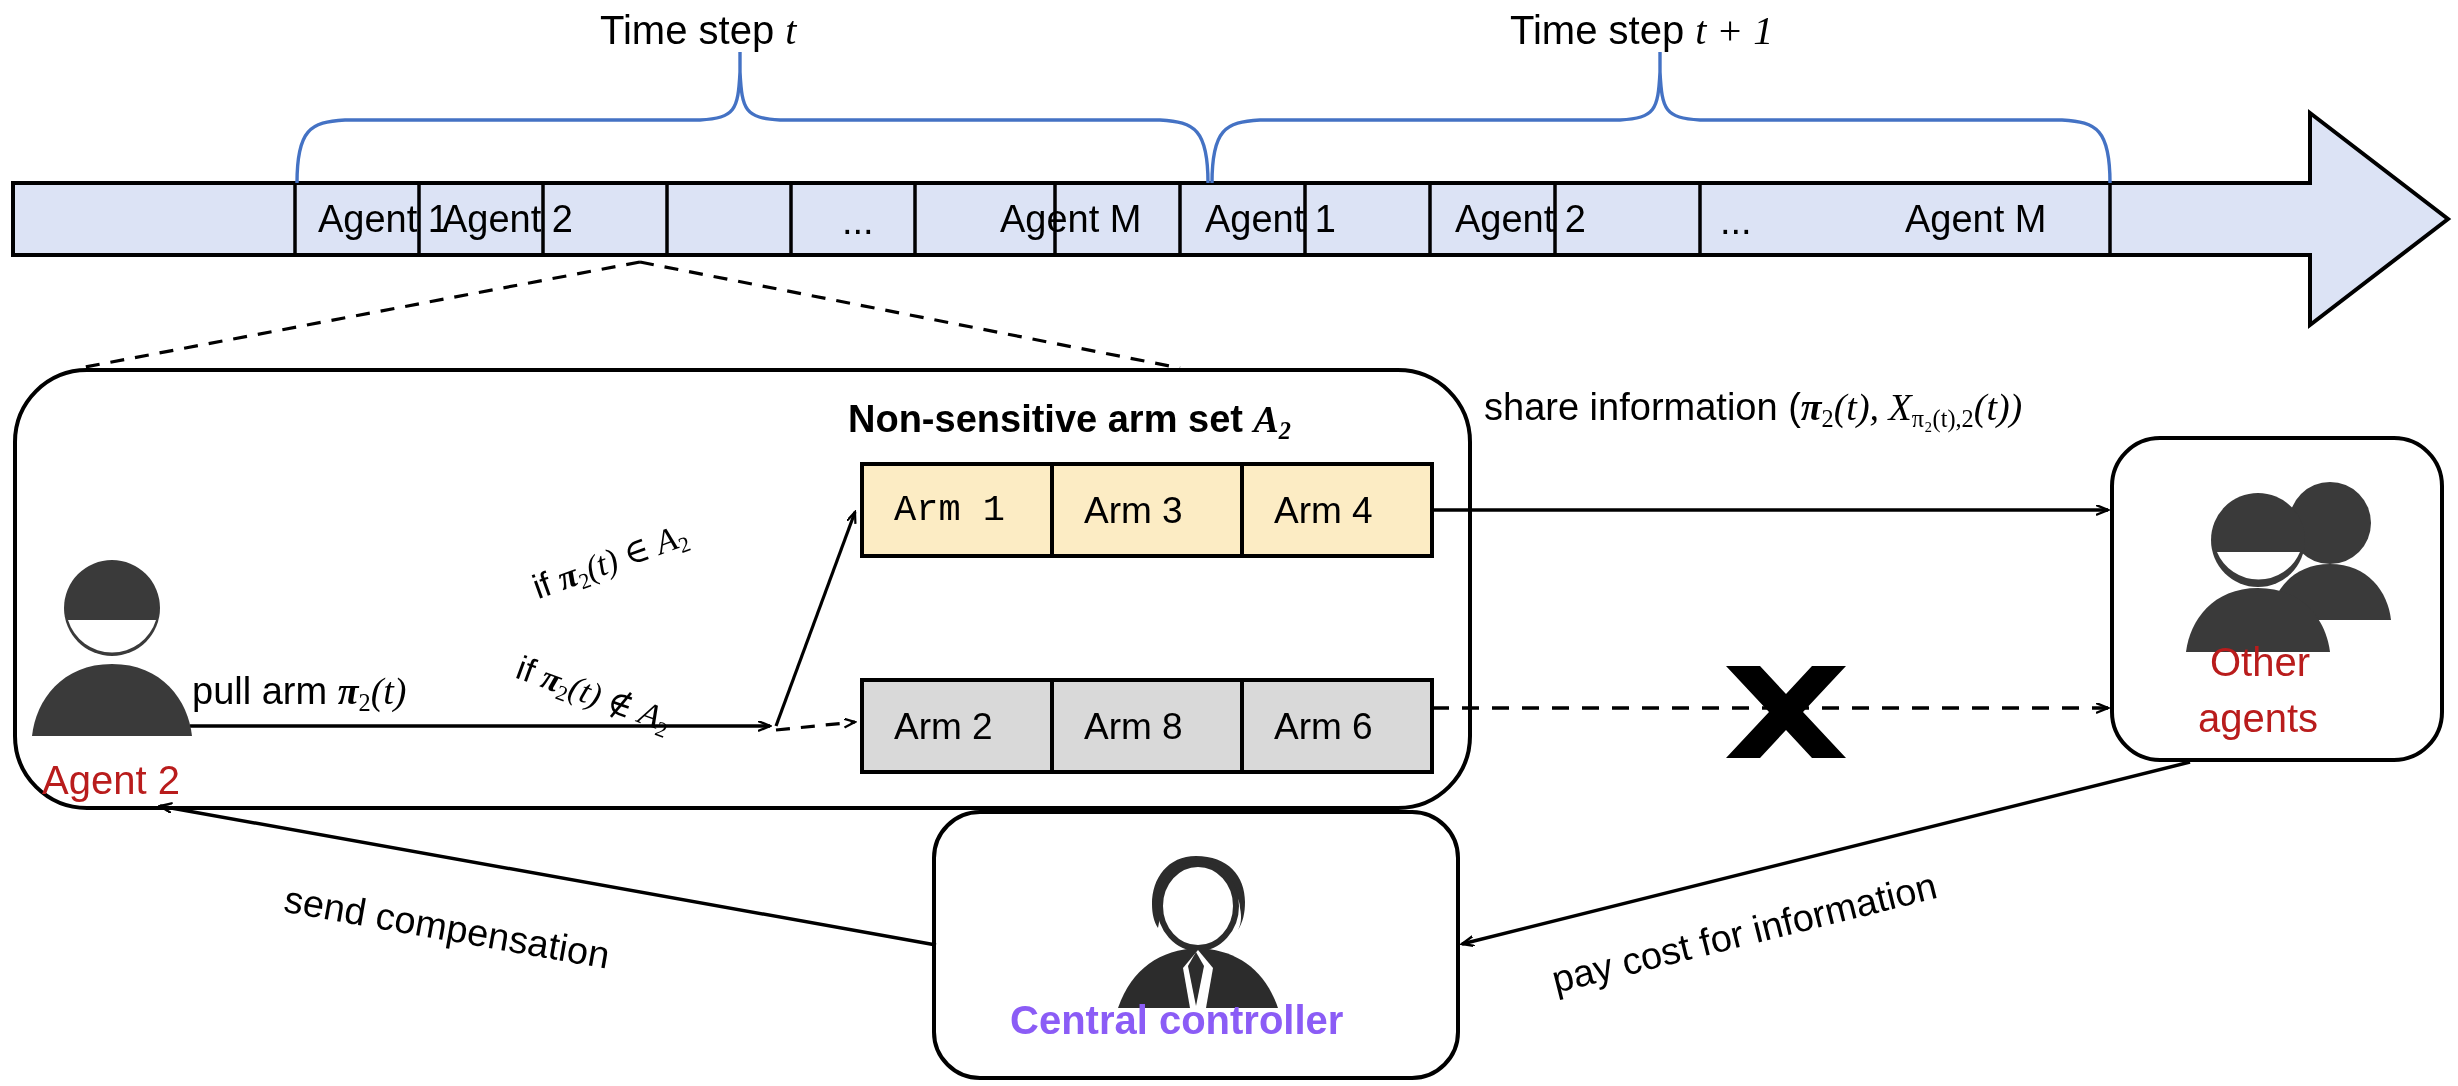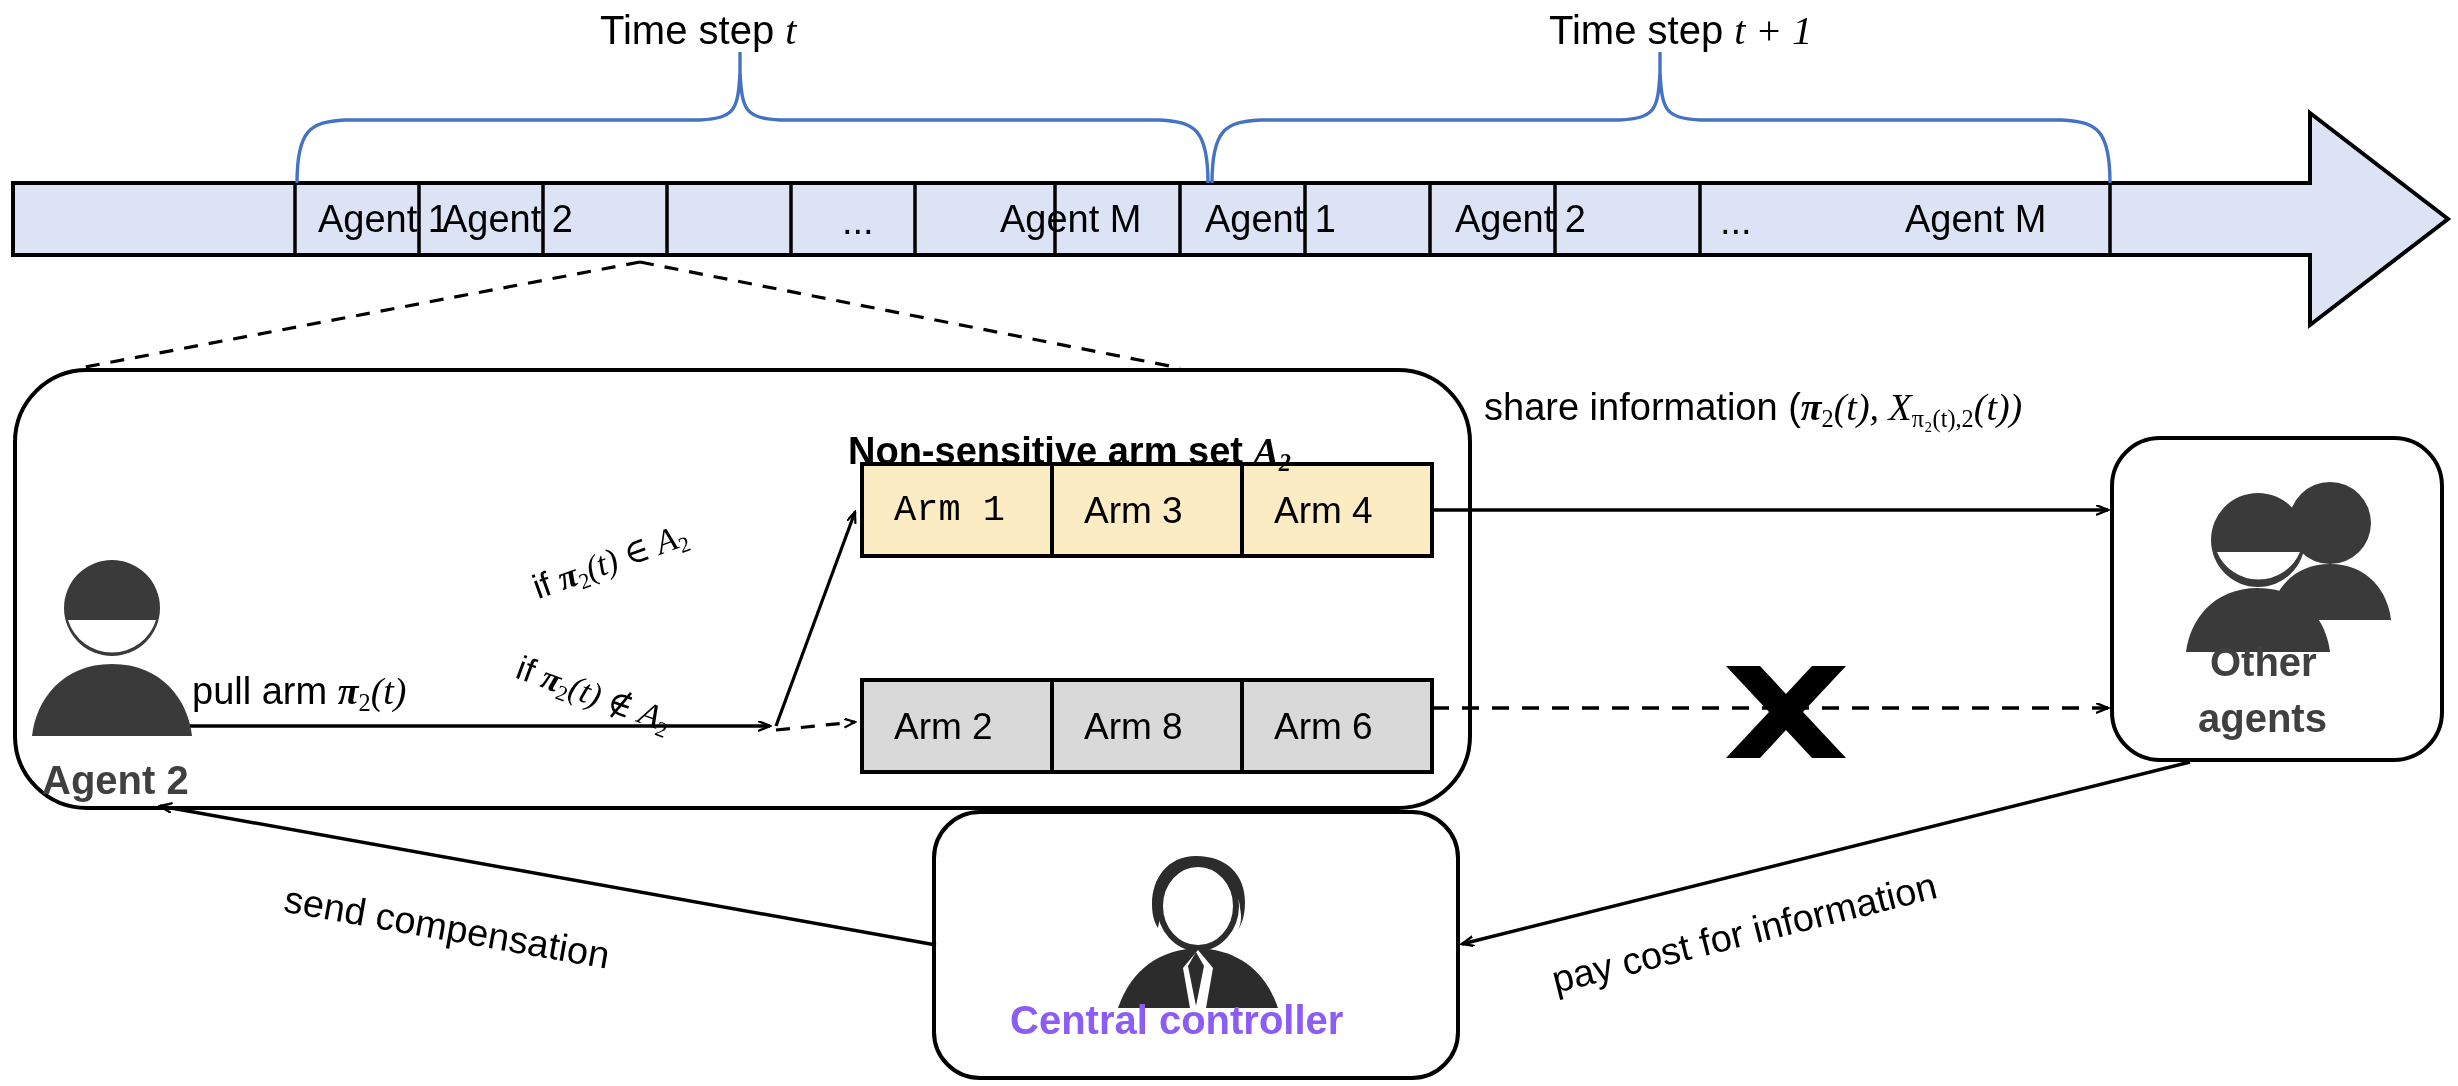--- a/index.html
+++ b/index.html
@@ -10,21 +10,21 @@
   .txt{position:absolute;white-space:nowrap;line-height:1;}
 
   
   .tl-label{font-size:40px;color:#000;}
   .cell-label{font-size:38px;color:#000;}
 
   
   .arm-label{font-size:37px;color:#000;}
   .set-title{font-size:38px;font-weight:bold;color:#000;}
   .edge-label{font-size:38px;color:#000;}
-  .node-label{font-size:40px;font-weight:bold;color:#404040;text-align:right;}
+  .node-label{font-size:40px;font-weight:normal;color:#b91c1c;text-align:right;}
   .node-label-dark{font-size:40px;font-weight:bold;color:#8b5cf6;}
   .cond-label{font-size:34px;color:#000;}
   .ital{font-style:italic;font-family:"Liberation Serif","DejaVu Serif",serif;}
   .sub{font-size:0.64em;vertical-align:-0.28em;}
   .serifb{font-family:"Liberation Serif","DejaVu Serif",serif;font-weight:bold;font-style:italic;}
   .serif{font-family:"Liberation Serif","DejaVu Serif",serif;}
 </style>
 </head>
 <body>
 
@@ -147,21 +147,21 @@
       <ellipse cx="1198" cy="906" rx="38" ry="42" fill="#ffffff" stroke="#2c2c2c" stroke-width="6"></ellipse>
       <path d="M1198,948 C1160,950 1132,968 1118,1008 L1278,1008 C1264,968 1236,950 1198,948 Z" fill="#2c2c2c"></path>
       <path d="M1198,950 L1183,968 L1190,1008 L1206,1008 L1213,968 Z" fill="#ffffff"></path>
       <path d="M1196,952 L1188,966 L1196,1006 L1204,966 Z" fill="#2c2c2c"></path>
     </g>
   </svg>
 
   <div class="txt tl-label" style="left:600px;top:10px;">
     <span>Time step </span><span class="ital">t</span>
   </div>
-  <div class="txt tl-label" style="left:1510px;top:10px;margin-left:39px;">
+  <div class="txt tl-label" style="left:1510px;top:10px;">
     <span>Time step </span><span class="ital">t + 1</span>
   </div>
 
   <div class="txt cell-label" style="left:318px;top:200px;"><span>Agent 1</span></div>
   <div class="txt cell-label" style="left:442px;top:200px;"><span>Agent 2</span></div>
   <div class="txt cell-label" style="left:842px;top:202px;"><span>...</span></div>
   <div class="txt cell-label" style="left:1000px;top:200px;"><span>Agent M</span></div>
   <div class="txt cell-label" style="left:1205px;top:200px;"><span>Agent 1</span></div>
   <div class="txt cell-label" style="left:1455px;top:200px;"><span>Agent 2</span></div>
   <div class="txt cell-label" style="left:1720px;top:202px;"><span>...</span></div>
@@ -175,21 +175,21 @@
     <span>pull arm </span><span class="serifb">π</span><span class="serif sub">2</span><span class="ital">(t)</span>
   </div>
 
   <div class="txt cond-label" style="left:528px;top:572px;transform:rotate(-20deg);transform-origin:left top;">
     <span>if </span><span class="serifb">π</span><span class="serif sub">2</span><span class="ital">(t) ∈ A</span><span class="serif sub">2</span>
   </div>
   <div class="txt cond-label" style="left:524px;top:650px;transform:rotate(20deg);transform-origin:left top;">
     <span>if </span><span class="serifb">π</span><span class="serif sub">2</span><span class="ital">(t) ∉ A</span><span class="serif sub">2</span>
   </div>
 
-  <div class="txt set-title" style="left:848px;top:400px;margin-top:32px;">
+  <div class="txt set-title" style="left:848px;top:400px;">
     <span>Non-sensitive arm set </span><span class="serifb">A</span><span class="serifb sub">2</span>
   </div>
 
   <div class="txt arm-label" style="left:894px;top:492px;font-family:Liberation Mono, monospace;"><span>Arm 1</span></div>
   <div class="txt arm-label" style="left:1084px;top:492px;"><span>Arm 3</span></div>
   <div class="txt arm-label" style="left:1274px;top:492px;"><span>Arm 4</span></div>
 
 
   <div class="txt arm-label" style="left:894px;top:708px;"><span>Arm 2</span></div>
   <div class="txt arm-label" style="left:1084px;top:708px;"><span>Arm 8</span></div>

